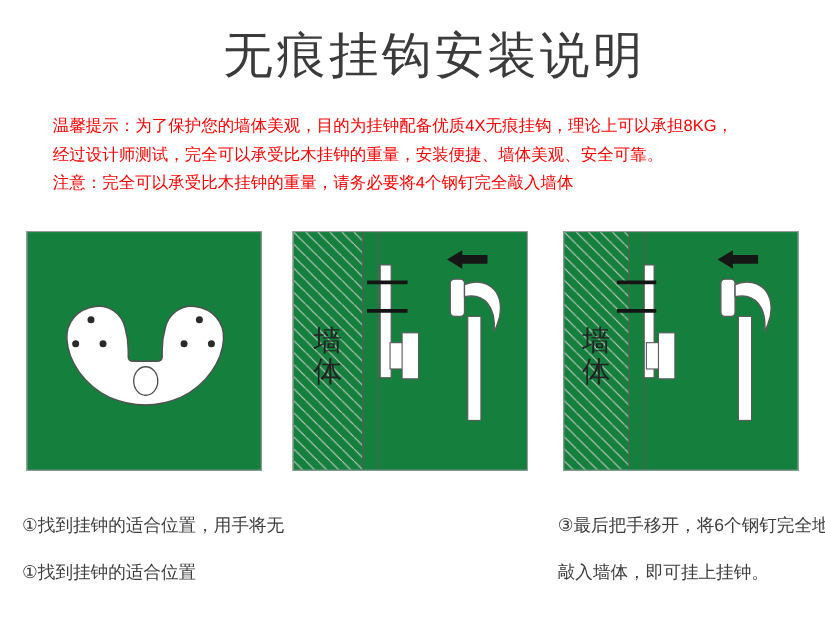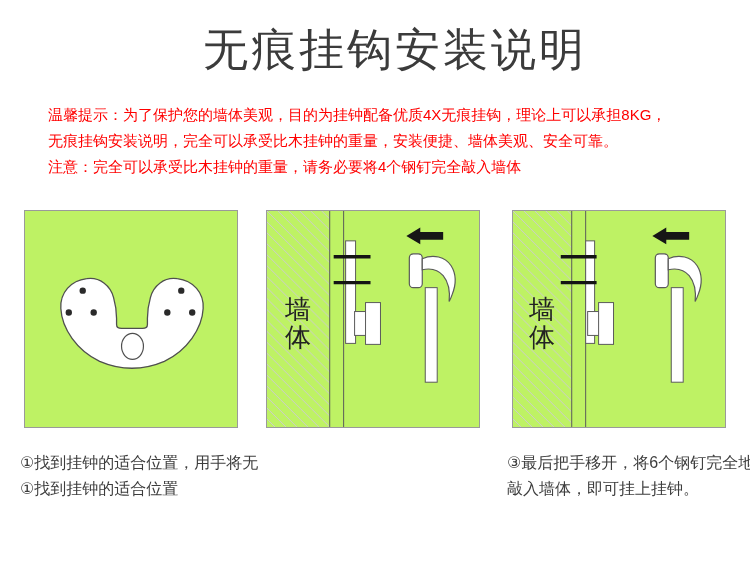--- a/index.html
+++ b/index.html
@@ -35,21 +35,21 @@
     font-size: 15px;
     line-height: 26px;
   }
   .notice-line { white-space: nowrap; }
   .panel {
     position: absolute;
     top: 210px;
     width: 214px;
     height: 218px;
     border: 1px solid #9a9a9a;
-    background: #bef264;
+    background: #15803d;
   }
   .panel svg { display: block; width: 100%; height: 100%; }
   #panel-1 { left: 24px; }
   #panel-2 { left: 266px; }
   #panel-3 { left: 512px; }
   .wall-label {
     position: absolute;
     top: 84px;
     width: 30px;
     font-size: 26px;
@@ -61,35 +61,35 @@
   }
   #panel-2 .wall-label { left: 16px; }
   #panel-3 .wall-label { left: 14px; }
   .caption {
     position: absolute;
     top: 450px;
     font-size: 16px;
     line-height: 26px;
     color: #3d3d3d;
   }
-  .caption div { white-space: nowrap; }
+  .caption div { white-space: nowrap; margin-top: 16px; }
   #caption-1 { left: 20px; }
   #caption-2 { left: 265px; }
   #caption-3 { left: 507px; }
 </style>
 </head>
 <body>
 
 <div class="page">
 
   <h1 class="main-title">无痕挂钩安装说明</h1>
 
   <div class="notice">
     <div class="notice-line">温馨提示：为了保护您的墙体美观，目的为挂钟配备优质4X无痕挂钩，理论上可以承担8KG，</div>
-    <div class="notice-line">无痕挂钩安装说明，完全可以承受比木挂钟的重量，安装便捷、墙体美观、安全可靠。</div>
+    <div class="notice-line">经过设计师测试，完全可以承受比木挂钟的重量，安装便捷、墙体美观、安全可靠。</div>
     <div class="notice-line">注意：完全可以承受比木挂钟的重量，请务必要将4个钢钉完全敲入墙体</div>
   </div>
 
   <div class="panel" id="panel-1">
     <svg viewBox="0 0 213 217">
       <path d="M 62,68
                C 46,70 35,82 36,98
                C 37,118 52,140 75,151
                C 96,160 119,160 140,151
                C 163,140 178,118 179,98

